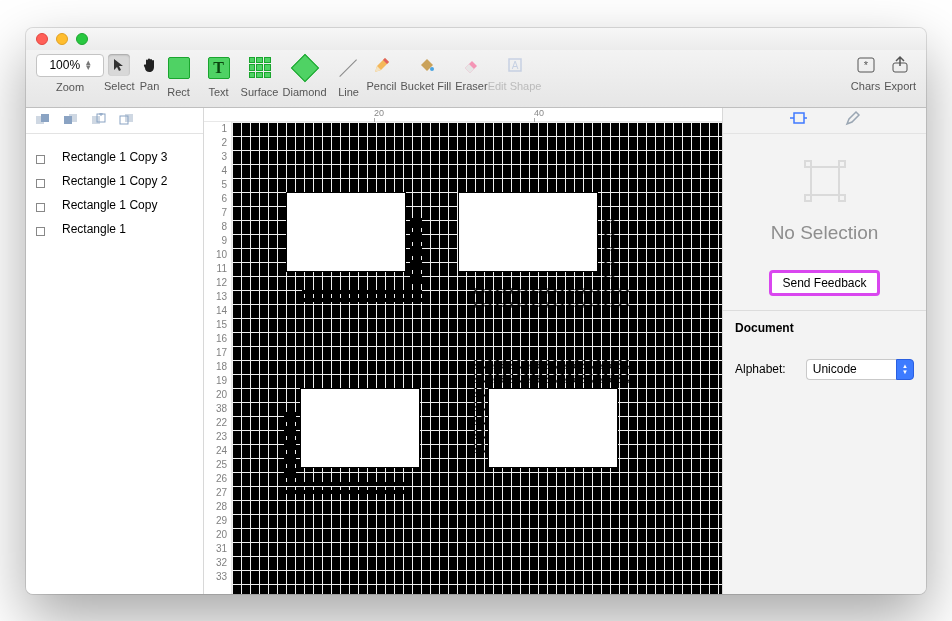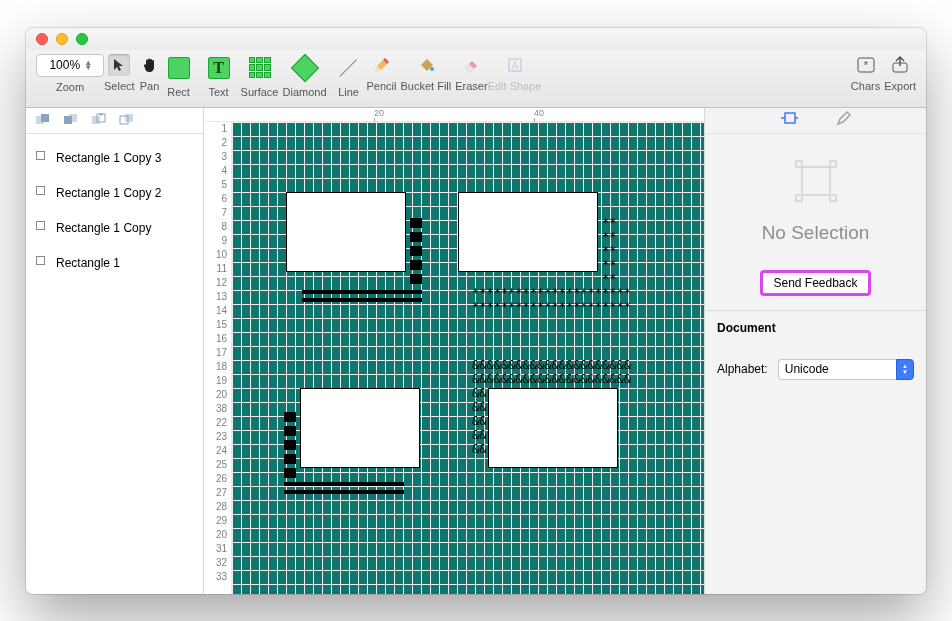--- a/index.html
+++ b/index.html
@@ -80,30 +80,30 @@
     border-right:1px solid #d8d8d8;
     display:flex; flex-direction:column;
     font-size:12px;
   }
   .sidebar-tools {
     height: 26px; border-bottom:1px solid #e3e3e3;
     display:flex; align-items:center; gap:6px; padding:0 6px;
   }
   .sidebar-tb { width:22px; height:18px; display:flex; align-items:center; justify-content:center; color:#9aa6b3; }
   .layer-list { flex:1; padding: 6px 4px; overflow:auto; }
-  .layer-item { display:flex; align-items:flex-start; gap:11px; height:24px; padding:0 6px;margin-top:11px; }
+  .layer-item { display:flex; align-items:flex-end; gap:17px; height:24px; padding:0 6px; }
   .layer-vis { width:9px; height:9px; border:1px solid #888; }
 
   .canvas-area { flex:1; display:flex; min-width:0; }
   .gutter {
     width: 28px; background:#fff; border-right:1px solid #e8e8e8;
     font-size:10px; color:#818181; text-align:right; padding-right:4px;
   }
   .gutter div { height:14px; line-height:14px; }
-  .canvas-wrap { flex:1; display:flex; flex-direction:column; min-width:0; background:#0f766e; }
+  .canvas-wrap { flex:1; display:flex; flex-direction:column; min-width:0; background:#000000; }
   .hruler {
     height:14px; border-bottom:1px solid #e8e8e8;
     font-size:9px; color:#888; position:relative; background:#fff;
   }
   .hruler .tick { position:absolute; top:0; }
   .hruler .tick:before { content:""; position:absolute; bottom:-4px; left:0; width:1px; height:4px; background:#aaa; }
   .canvas {
     flex:1; position:relative; overflow:hidden;
     background-image:
       linear-gradient(#f0f0f0 1px, transparent 1px),
@@ -114,41 +114,41 @@
     color:#000;
   }
   .drawn-rect { position:absolute; border:1px solid #000; background:#fff; }
   .shadow-v { position:absolute; width:12px; }
   .shadow-v div { height:10px; margin-bottom:4px; background:#000; }
   .shadow-h { position:absolute; height:4px; background:#000; }
   .ascii { position:absolute; font-family:Menlo,Consolas,monospace; line-height:14px; letter-spacing:0px; white-space:pre; }
 
   
   .inspector {
-    width: 222px; background:#f3f3f3; border-left:1px solid #d8d8d8;
+    width: 204px; background:#f3f3f3; border-left:1px solid #d8d8d8;
     display:flex; flex-direction:column;
   }
   .insp-tabs { height:26px; border-bottom:1px solid #e3e3e3; display:flex; align-items:center; justify-content:center; gap:38px; }
   .insp-tab { color:#9aa6b3; }
   .insp-tab.active { color:#3f79ff; }
   .nosel {
     text-align:center; color:#8e8e8e; font-size:19px; font-weight:300;
     padding: 24px 10px 18px;
   }
   .nosel-icon { width:46px; height:46px; margin:0 auto 18px; position:relative; opacity:.45; }
   .nosel-icon .sq { position:absolute; inset:8px; border:2px solid #bdbdbd; }
   .nosel-icon .h { position:absolute; width:8px; height:8px; border:2px solid #bdbdbd; background:#f3f3f3; }
   .feedback-btn {
     display:block; margin: 8px auto 14px;
     background:#fff; border:3px solid #d946ef; border-radius:4px;
     padding:3px 10px; font-size:12px;
   }
   .doc-section { border-top:1px solid #dcdcdc; padding:10px 12px; font-size:12px; }
   .doc-section h4 { font-size:12px; font-weight:bold; margin-bottom:24px; }
-  .select-row { display:flex; align-items:center; gap:10px; }
+  .select-row { display:flex; align-items:center; gap:20px; }
   .mac-select { flex:1; display:flex; height:21px; }
   .mac-select .field { flex:1; background:#fff; border:1px solid #c9c9c9; border-right:none; border-radius:4px 0 0 4px; padding:0 6px; font-size:12px; display:flex; align-items:center; }
   .mac-select .arrows { width:18px; background:#3d7bff; border:1px solid #2a5fe0; border-radius:0 4px 4px 0; display:flex; flex-direction:column; align-items:center; justify-content:center; }
   .mac-select .arrows span { color:#fff; font-size:6px; line-height:6px; }
 </style>
 </head>
 <body>
 
 <div class="window">
 

